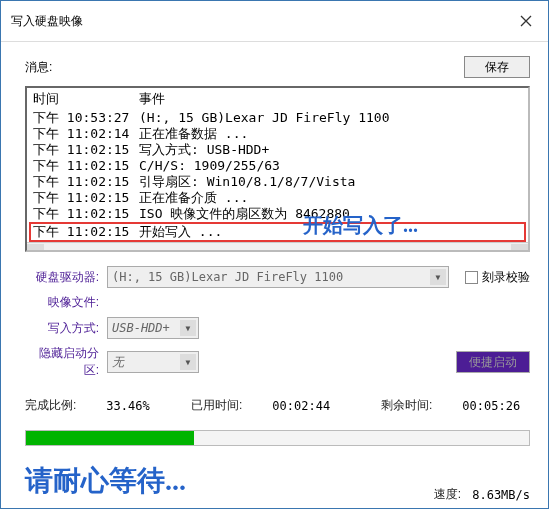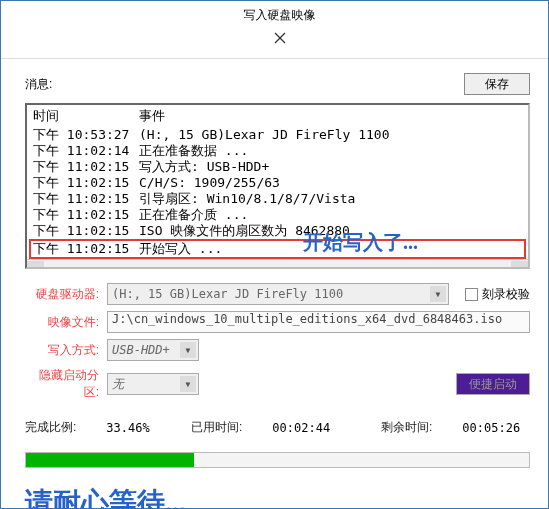--- a/index.html
+++ b/index.html
@@ -1,39 +1,39 @@
 <!DOCTYPE html>
 <html><head>
   <meta charset="utf-8">
   <style>
     * { box-sizing: border-box; margin: 0; padding: 0; }
     body { font-family: "Microsoft YaHei", SimSun, sans-serif; font-size: 12px; background: #fff; }
     .window { width: 549px; height: 509px; border: 1px solid #3a76b0; background: #fff; display: flex; flex-direction: column; }
-    .titlebar { display: flex; align-items: center; justify-content: space-between; padding: 6px 0 6px 10px; border-bottom: 1px solid #ddd; flex-direction: column; }
+    .titlebar { display: flex; align-items: center; justify-content: space-between; padding: 6px 0 6px 10px; border-bottom: 1px solid #ddd; }
     .titlebar-title { font-size: 12px; }
     .close-btn { width: 44px; height: 28px; display: flex; align-items: center; justify-content: center; cursor: pointer; }
     .close-btn svg { width: 12px; height: 12px; }
     .content { padding: 14px 18px 10px 24px; display: flex; flex-direction: column; gap: 8px; }
     .msg-row { display: flex; justify-content: space-between; align-items: center; }
     .msg-label { font-size: 12px; }
     .save-btn { width: 66px; height: 22px; border: 1px solid #888; background: #efefef; font-size: 12px; cursor: pointer; font-family: Liberation Mono, monospace; }
     .log-box { border: 2px inset #bbb; height: 166px; position: relative; font-family: SimSun, monospace; font-size: 13px; overflow: hidden; }
     .log-header { display: flex; padding: 2px 6px; }
     .col-time { width: 106px; }
     .col-event { flex: 1; }
     .log-rows { padding: 0 6px; }
     .log-row { display: flex; line-height: 16px; }
     .log-row.highlighted { border: 2px solid #e53935; margin: 0 -4px; padding: 0 2px; }
     .annotation-start { position: absolute; top: 124px; left: 276px; color: #2563c9; font-size: 20px; font-weight: bold; font-family: "Microsoft YaHei"; }
     .scrollbar-h { height: 17px; background: #f0f0f0; border-top: 1px solid #ccc; display: flex; align-items: center; }
     .sb-arrow { width: 17px; height: 15px; background: #dcdcdc; display: flex; align-items: center; justify-content: center; font-size: 9px; color: #555; cursor: pointer; }
     .sb-track { flex: 1; }
     .form-area { margin-top: 6px; display: flex; flex-direction: column; gap: 6px; }
     .form-row { display: flex; align-items: center; gap: 8px; }
-    .form-label { width: 74px; text-align: right; color: #ef4444; font-size: 12px; }
+    .form-label { width: 74px; text-align: right; color: #4c1d95; font-size: 12px; }
     .dropdown { flex: 1; display: flex; align-items: center; border: 1px solid #aaa; background: #efefef; height: 22px; padding: 0 4px; font-family: SimSun, monospace; font-size: 12px; color: #666; position: relative; }
     .dropdown.small { flex: 0 0 92px; font-style: italic; }
     .dd-arrow { position: absolute; right: 2px; top: 2px; width: 16px; height: 16px; background: #ddd; display: flex; align-items: center; justify-content: center; font-size: 8px; color: #555; }
     .txtfield { flex: 1; border: 1px solid #aaa; background: #fafafa; height: 22px; padding: 0 4px; font-family: SimSun, monospace; font-size: 12px; color: #444; }
     .chk-wrap { display: flex; align-items: center; gap: 4px; margin-left: 8px; }
     .chk { width: 13px; height: 13px; border: 1px solid #888; background: #fff; }
     .side-btn { width: 74px; height: 22px; border: 1px solid #aaa; background: #4c1d95; font-size: 12px; color: #999; margin-left: auto; }
     .stats-row { display: flex; align-items: center; margin-top: 10px; font-size: 12px; }
     .stat-label { color: #222; }
     .stat-val { font-family: SimSun, monospace; margin-left: 6px; }
@@ -119,21 +119,20 @@
           <span>(H:, 15 GB)Lexar   JD FireFly    1100</span>
           <span class="dd-arrow">▼</span>
         </div>
         <div class="chk-wrap">
           <div class="chk"></div>
           <span>刻录校验</span>
         </div>
       </div>
       <div class="form-row">
         <span class="form-label">映像文件:</span>
-        <div class="txtfield"><span>J:\cn_windows_10_multiple_editions_x64_dvd_6848463.iso</span></div>
       </div>
       <div class="form-row">
         <span class="form-label">写入方式:</span>
         <div class="dropdown small">
           <span>USB-HDD+</span>
           <span class="dd-arrow">▼</span>
         </div>
       </div>
       <div class="form-row">
         <span class="form-label">隐藏启动分区:</span>

